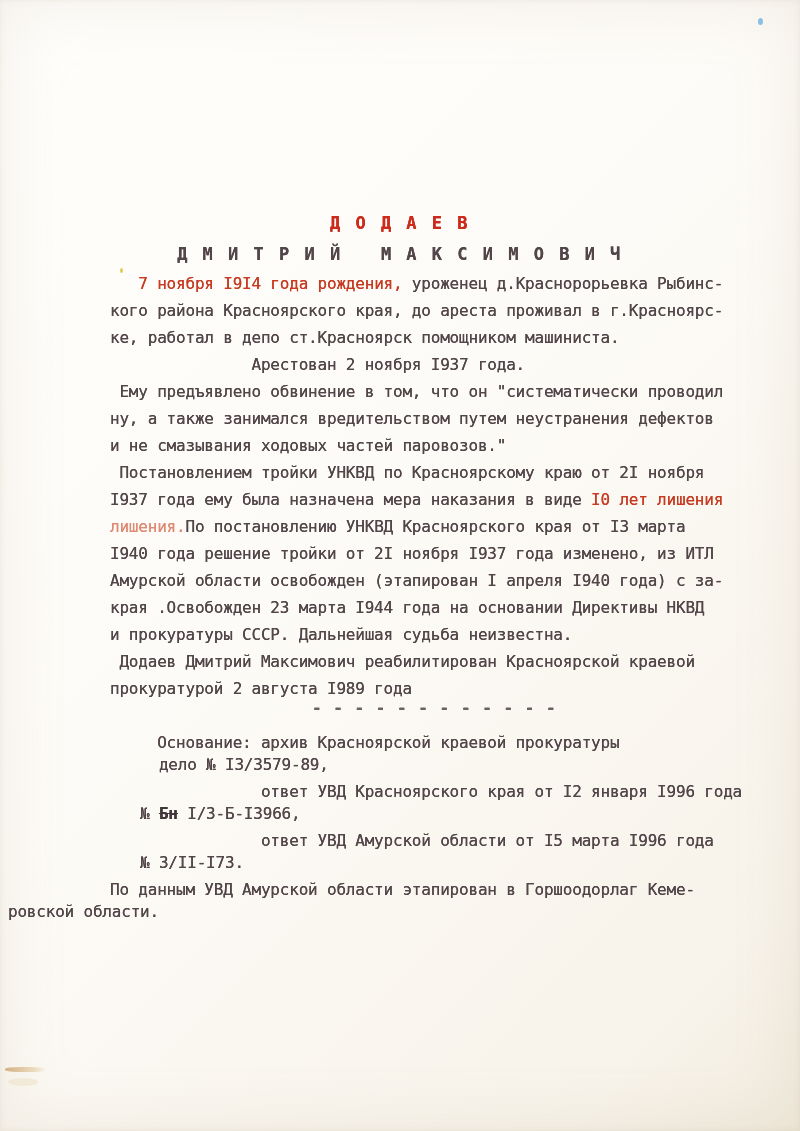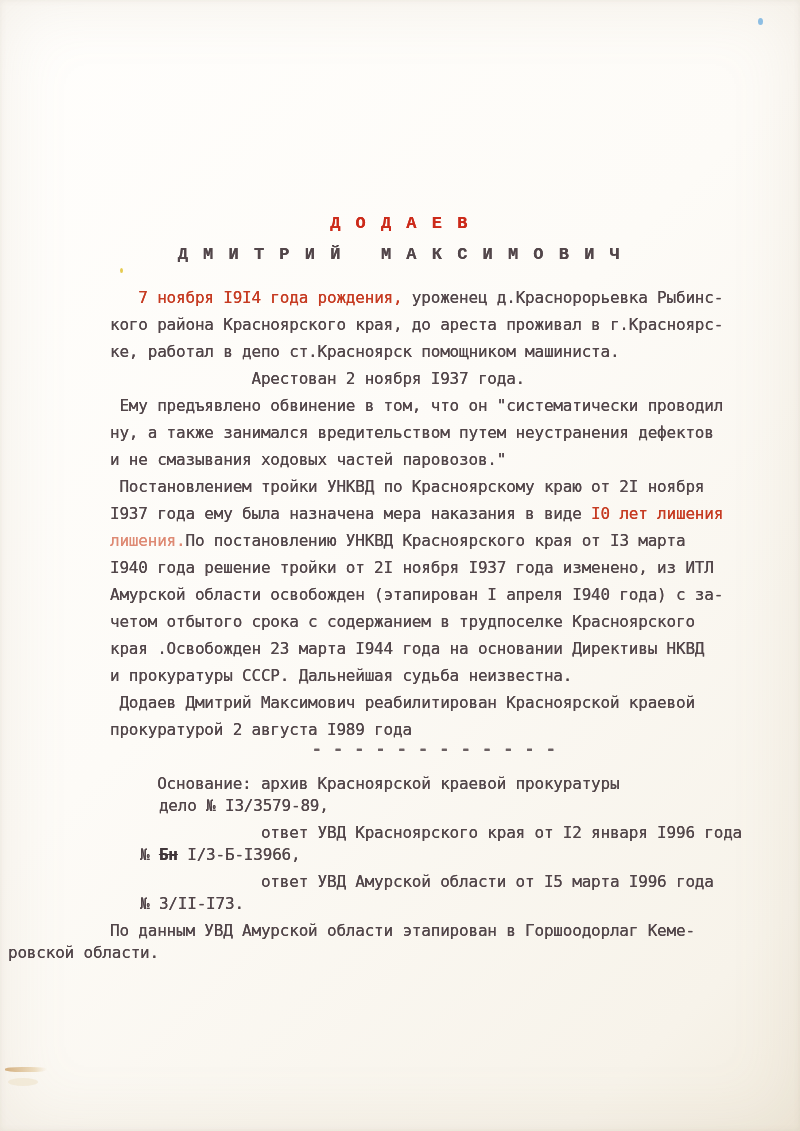--- a/index.html
+++ b/index.html
@@ -32,23 +32,22 @@
     letter-spacing: -0.2px;
     text-shadow: 0 0 0.5px currentColor;
   }
   .line.title {
     padding-left: 0;
     text-align: center;
     font-size: 17px;
     line-height: 31px;
     letter-spacing: 2.5px;
     font-weight: bold;
-    font-family: Liberation Mono, monospace;
   }
-  .line.title2 { margin-bottom: 14px; }
+  .line.title2 { }
   .line.sep {
     line-height: 18px;
     margin-top: -3px;
     margin-bottom: 3px;
     font-weight: bold;
     letter-spacing: 1px;
     opacity: 0.85;
   }
   .line.osn   { margin-top: 12px; }
   .line.tight { margin-top: -5px; padding-left: 8px; }
@@ -85,21 +84,20 @@
       <div class="line"><span class="c-ink">ке, работал в депо ст.Красноярск помощником машиниста.</span></div>
       <div class="line"><span class="c-ink">               Арестован 2 ноября I937 года.</span></div>
       <div class="line"><span class="c-ink"> Ему предъявлено обвинение в том, что он "систематически проводил</span></div>
       <div class="line"><span class="c-ink">ну, а также занимался вредительством путем неустранения дефектов</span></div>
       <div class="line"><span class="c-ink">и не смазывания ходовых частей паровозов."</span></div>
       <div class="line"><span class="c-ink"> Постановлением тройки УНКВД по Красноярскому краю от 2I ноября</span></div>
       <div class="line"><span class="c-ink">I937 года ему была назначена мера наказания в виде </span><span class="c-red">I0 лет лишения</span></div>
       <div class="line"><span class="c-redf">лишения.</span><span class="c-ink">По постановлению УНКВД Красноярского края от I3 марта</span></div>
       <div class="line"><span class="c-ink">I940 года решение тройки от 2I ноября I937 года изменено, из ИТЛ</span></div>
       <div class="line"><span class="c-ink">Амурской области освобожден (этапирован I апреля I940 года) с за-</span></div>
-      <div class="line"><span class="c-ink">четом отбытого срока с содержанием в трудпоселке Красноярского</span></div>
       <div class="line"><span class="c-ink">края .Освобожден 23 марта I944 года на основании Директивы НКВД</span></div>
       <div class="line"><span class="c-ink">и прокуратуры СССР. Дальнейшая судьба неизвестна.</span></div>
       <div class="line"><span class="c-ink"> Додаев Дмитрий Максимович реабилитирован Красноярской краевой</span></div>
       <div class="line"><span class="c-ink">прокуратурой 2 августа I989 года</span></div>
       <div class="line sep"><span class="c-ink">                   - - - - - - - - - - - -</span></div>
       <div class="line osn"><span class="c-ink">     Основание: архив Красноярской краевой прокуратуры</span></div>
       <div class="line tight"><span class="c-ink">                дело № I3/3579-89,</span></div>
       <div class="line"><span class="c-ink">                ответ УВД Красноярского края от I2 января I996 года</span></div>
       <div class="line tight"><span class="c-ink">              № </span><span class="c-inkb">Бн</span><span class="c-ink"> I/3-Б-I3966,</span></div>
       <div class="line"><span class="c-ink">                ответ УВД Амурской области от I5 марта I996 года</span></div>

